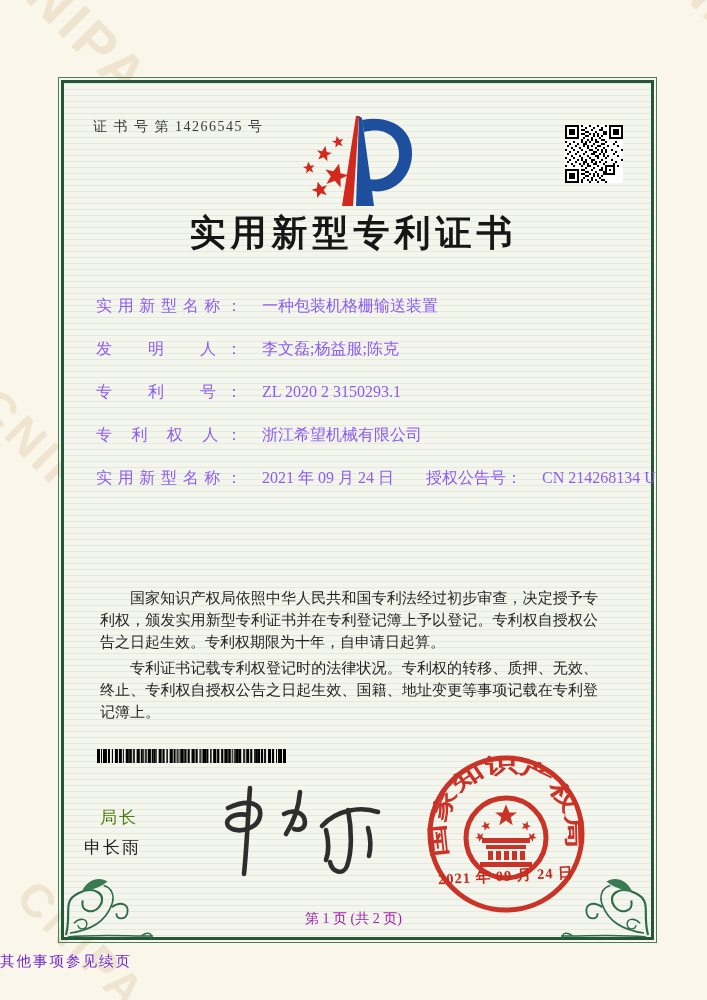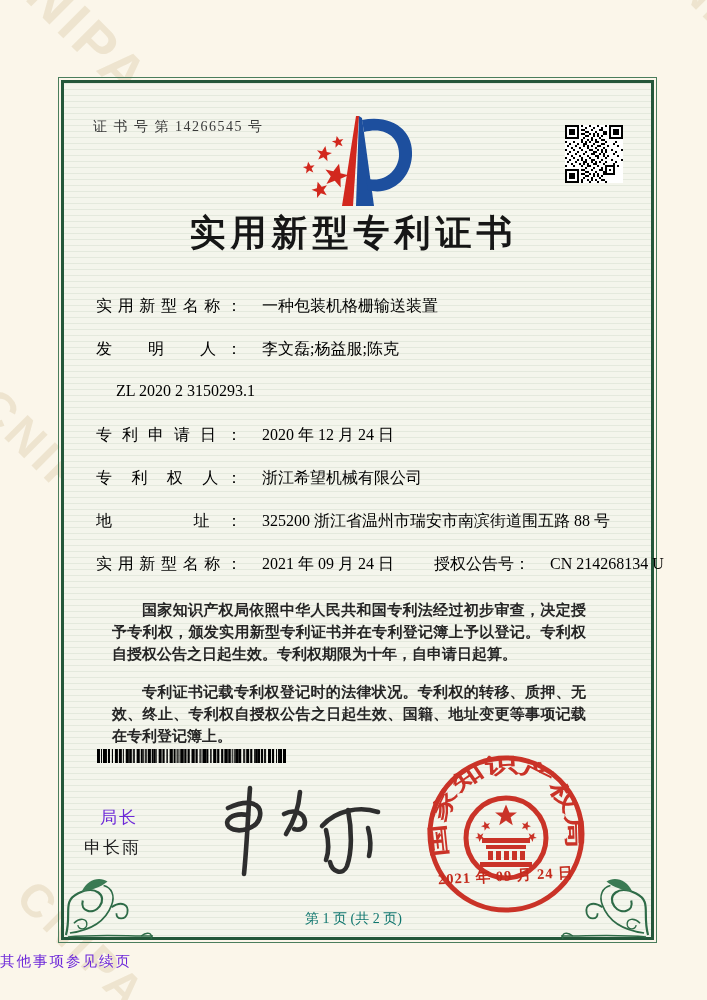--- a/index.html
+++ b/index.html
@@ -45,44 +45,44 @@
   .content{position:absolute;inset:0;z-index:4;padding-left:26px;}
   .abs{position:absolute;}
 
   .cert-no{left:93px;top:118px;font-size:14px;letter-spacing:1.5px;color:#3a3a3a;}
   .title{
     left:0;right:0;top:209px;text-align:center;
     font-size:36px;font-weight:700;letter-spacing:5px;color:#161616;border-radius:19px;
   }
 
   .fields{left:96px;top:296px;width:522px;}
-  .row{display:flex;align-items:baseline;height:21px;margin-bottom:22px;font-size:16px;color:#000000;}
+  .row{display:flex;align-items:baseline;height:21px;margin-bottom:22px;font-size:16px;color:#8b5cf6;}
   .lbl{flex:0 0 146px;white-space:pre;text-align:justify;text-align-last:justify;}
   .val{white-space:pre;margin-left:20px;}
-  .lbl2{margin-left:40px;white-space:pre;}
+  .lbl2{margin-left:32px;white-space:pre;}
 
   .paras{left:96px;top:583px;width:506px;font-size:15px;line-height:22px;color:#252525;text-align:justify;}
-  .paras p{margin:16px;text-indent:2em;font-weight:bold;}
+  .paras p{margin:4px;text-indent:2em;}
 
   .barcode{left:97px;top:749px;width:189px;height:14px;}
   .qr{left:565px;top:125px;width:58px;height:58px;}
   .logo{left:298px;top:112px;width:120px;height:102px;}
 
-  .signer-title{left:100px;top:806px;font-size:17px;letter-spacing:2px;color:#6d28d9;}
+  .signer-title{left:100px;top:806px;font-size:17px;letter-spacing:2px;color:#4d7c0f;}
   .signer-name{left:84px;top:836px;font-size:17px;letter-spacing:2px;color:#222;}
   .signature{left:198px;top:782px;width:200px;height:98px;}
 
   .seal{left:414px;top:742px;width:185px;height:185px;opacity:0.94;z-index:5;}
   .seal-date{
     left:438px;top:866px;width:160px;z-index:6;
     color:#c42a1c;font-size:14.5px;letter-spacing:1px;white-space:pre;
     transform:rotate(-3deg);font-weight:600;
   }
 
-  .page-info{left:0;right:0;top:910px;text-align:center;font-size:14px;color:#0f766e;z-index:4;}
+  .page-info{left:0;right:0;top:910px;text-align:center;font-size:14px;color:#a21caf;z-index:4;}
   .footer-note{left:0;right:0;top:952px;text-align:left;font-size:14.5px;color:#6d28d9;letter-spacing:2px;z-index:4;}
 </style>
 </head>
 <body>
 
 <div class="page">
 
   <svg width="0" height="0" style="position:absolute">
     <defs>
       <path id="star5" d="M0,-10 L2.94,-3.09 L9.51,-3.09 L4.05,1.18 L5.88,8.09 L0,4 L-5.88,8.09 L-4.05,1.18 L-9.51,-3.09 L-2.94,-3.09 Z"></path>
@@ -169,33 +169,26 @@
     <div class="abs fields">
       <div class="row">
         <span class="lbl">实用新型名称：</span>
         <span class="val">一种包装机格栅输送装置</span>
       </div>
       <div class="row">
         <span class="lbl">发　明　人：</span>
         <span class="val">李文磊;杨益服;陈克</span>
       </div>
       <div class="row">
+        <span class="lbl">专　利　号：</span>
         <span class="val">ZL 2020 2 3150293.1</span>
-      </div>
-      <div class="row">
-        <span class="lbl">专利申请日：</span>
-        <span class="val">2020 年 12 月 24 日</span>
       </div>
       <div class="row">
         <span class="lbl">专 利 权 人：</span>
         <span class="val">浙江希望机械有限公司</span>
-      </div>
-      <div class="row">
-        <span class="lbl">地　　址：</span>
-        <span class="val">325200 浙江省温州市瑞安市南滨街道围五路 88 号</span>
       </div>
       <div class="row">
         <span class="lbl">实用新型名称：</span>
         <span class="val">2021 年 09 月 24 日</span>
         <span class="lbl2">授权公告号：</span>
         <span class="val">CN 214268134 U</span>
       </div>
     </div>
 
     <div class="abs paras">

